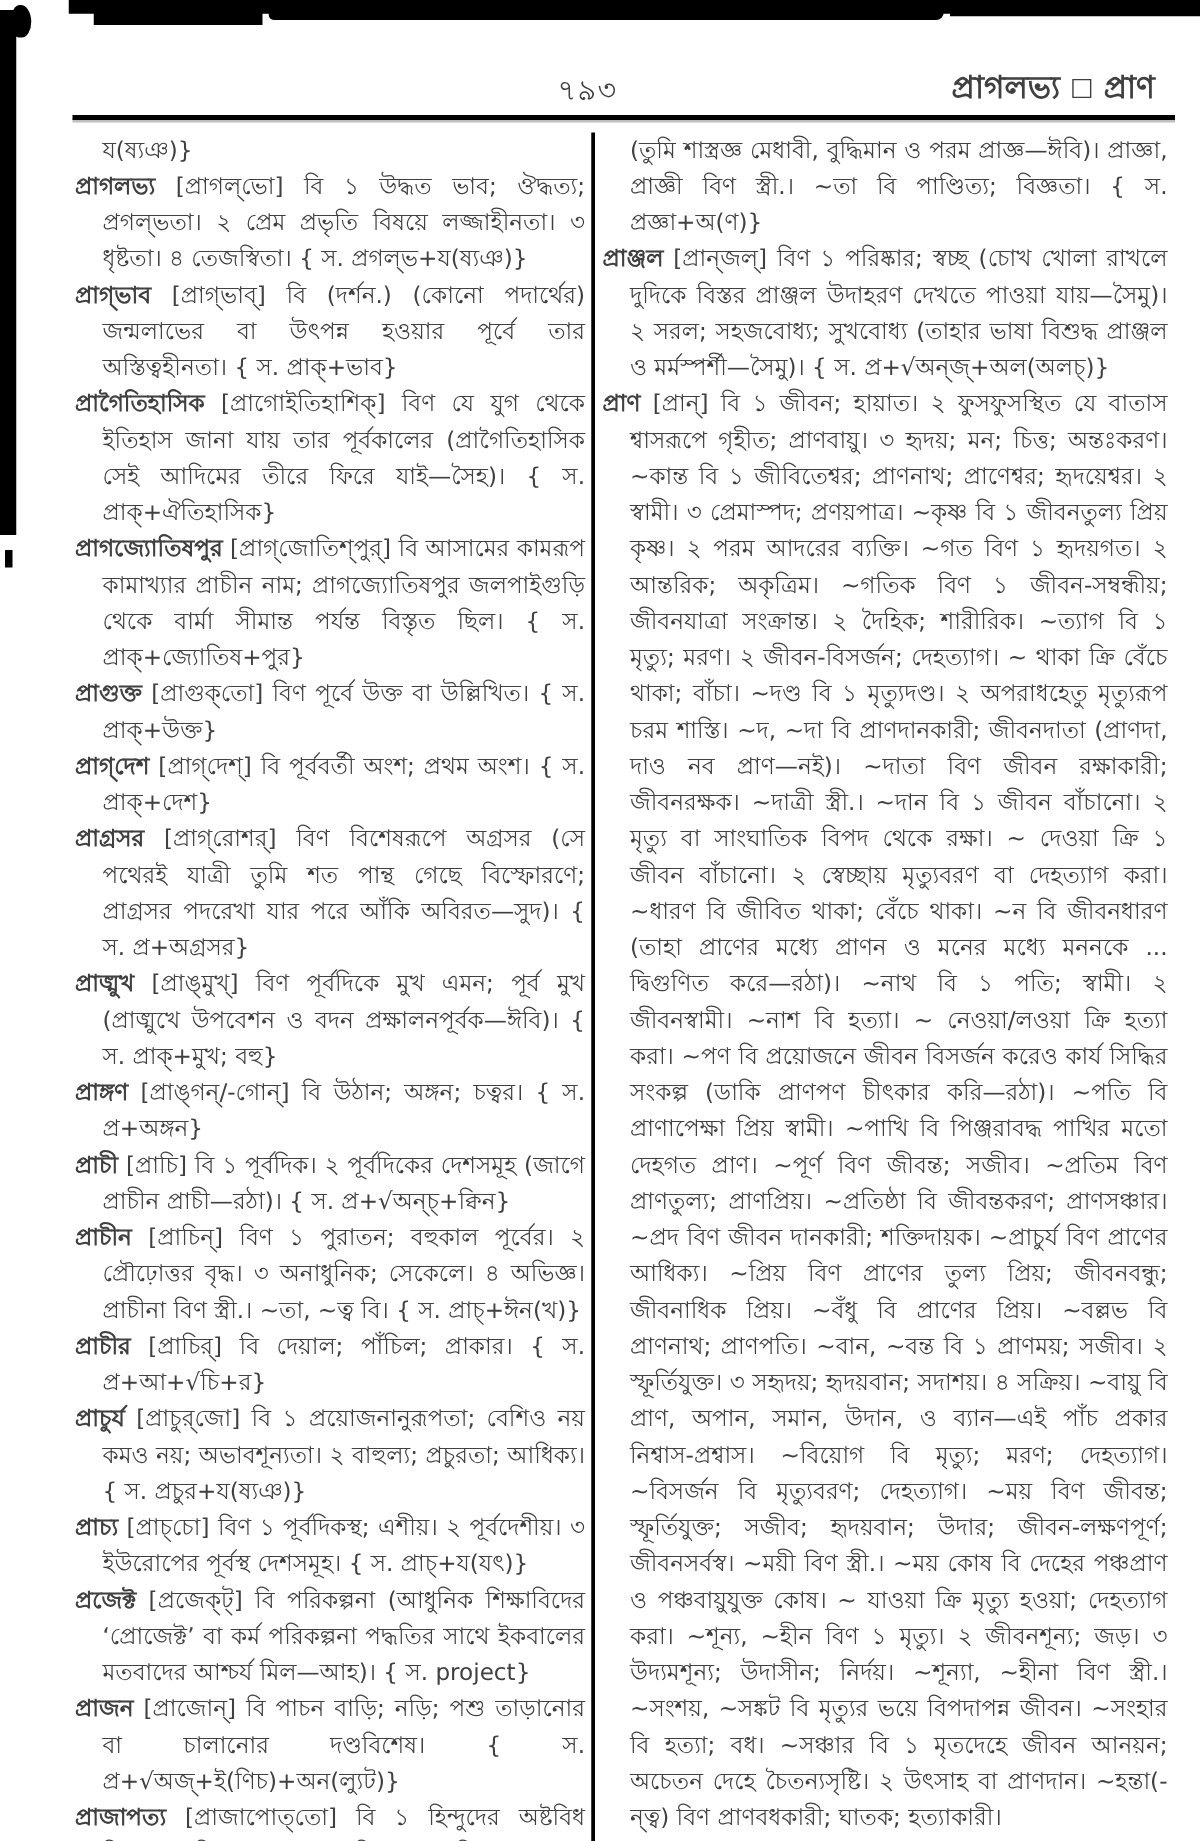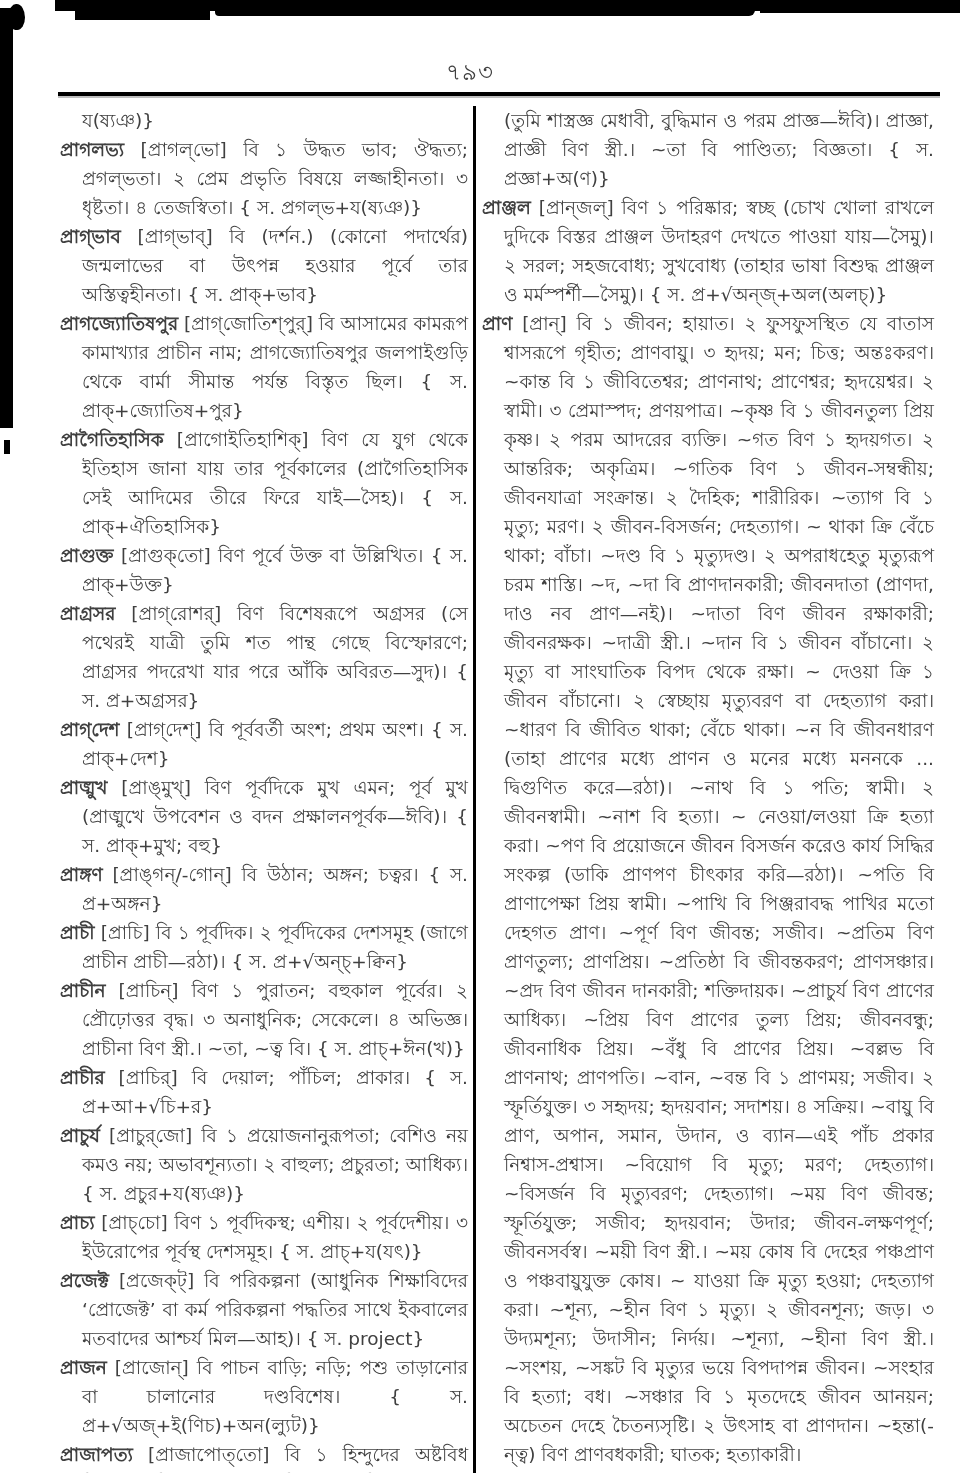--- a/index.html
+++ b/index.html
@@ -63,32 +63,35 @@
 
   <div class="art" id="art-top1"></div>
   <div class="art" id="art-top2"></div>
   <div class="art" id="art-top3"></div>
   <div class="art" id="art-top4"></div>
   <div class="art" id="art-leftbar"></div>
   <div class="art" id="art-leftblob"></div>
   <div class="art" id="art-leftdot"></div>
 
   <div class="pageno">৭৯৩</div>
+  <div class="guides">
+    <span>প্রাগলভ্য</span><span class="sq">□</span><span>প্রাণ</span>
+  </div>
   <div class="rule"></div>
 
   <div class="columns">
     <section class="col col-left" id="col-left">
         <p class="entry cont">য(ষ্যঞ)}</p>
         <p class="entry"><b>প্রাগলভ্য</b> [প্রাগল্‌ভো] বি ১ উদ্ধত ভাব; ঔদ্ধত্য; প্রগল্‌ভতা। ২ প্রেম প্রভৃতি বিষয়ে লজ্জাহীনতা। ৩ ধৃষ্টতা। ৪ তেজস্বিতা। { স. প্রগল্‌ভ+য(ষ্যঞ)}</p>
         <p class="entry"><b>প্রাগ্‌ভাব</b> [প্রাগ্‌ভাব্‌] বি (দর্শন.) (কোনো পদার্থের) জন্মলাভের বা উৎপন্ন হওয়ার পূর্বে তার অস্তিত্বহীনতা। { স. প্রাক্‌+ভাব}</p>
+        <p class="entry"><b>প্রাগৈতিহাসিক</b> [প্রাগোইতিহাশিক্‌] বিণ যে যুগ থেকে ইতিহাস জানা যায় তার পূর্বকালের (প্রাগৈতিহাসিক সেই আদিমের তীরে ফিরে যাই—সৈহ)। { স. প্রাক্‌+ঐতিহাসিক}</p>
         <p class="entry"><b>প্রাগজ্যোতিষপুর</b> [প্রাগ্‌জোতিশ্‌পুর্‌] বি আসামের কামরূপ কামাখ্যার প্রাচীন নাম; প্রাগজ্যোতিষপুর জলপাইগুড়ি থেকে বার্মা সীমান্ত পর্যন্ত বিস্তৃত ছিল। { স. প্রাক্‌+জ্যোতিষ+পুর}</p>
-        <p class="entry"><b>প্রাগৈতিহাসিক</b> [প্রাগোইতিহাশিক্‌] বিণ যে যুগ থেকে ইতিহাস জানা যায় তার পূর্বকালের (প্রাগৈতিহাসিক সেই আদিমের তীরে ফিরে যাই—সৈহ)। { স. প্রাক্‌+ঐতিহাসিক}</p>
         <p class="entry"><b>প্রাগুক্ত</b> [প্রাগুক্‌তো] বিণ পূর্বে উক্ত বা উল্লিখিত। { স. প্রাক্‌+উক্ত}</p>
+        <p class="entry"><b>প্রাগ্‌দেশ</b> [প্রাগ্‌দেশ্‌] বি পূর্ববর্তী অংশ; প্রথম অংশ। { স. প্রাক্‌+দেশ}</p>
         <p class="entry"><b>প্রাগ্রসর</b> [প্রাগ্‌রোশর্‌] বিণ বিশেষরূপে অগ্রসর (সে পথেরই যাত্রী তুমি শত পান্থ গেছে বিস্ফোরণে; প্রাগ্রসর পদরেখা যার পরে আঁকি অবিরত—সুদ)। { স. প্র+অগ্রসর}</p>
-        <p class="entry"><b>প্রাগ্‌দেশ</b> [প্রাগ্‌দেশ্‌] বি পূর্ববর্তী অংশ; প্রথম অংশ। { স. প্রাক্‌+দেশ}</p>
         <p class="entry"><b>প্রাঙ্মুখ</b> [প্রাঙ্‌মুখ্‌] বিণ পূর্বদিকে মুখ এমন; পূর্ব মুখ (প্রাঙ্মুখে উপবেশন ও বদন প্রক্ষালনপূর্বক—ঈবি)। { স. প্রাক্‌+মুখ; বহু}</p>
         <p class="entry"><b>প্রাঙ্গণ</b> [প্রাঙ্‌গন্‌/-গোন্‌] বি উঠান; অঙ্গন; চত্বর। { স. প্র+অঙ্গন}</p>
         <p class="entry"><b>প্রাচী</b> [প্রাচি] বি ১ পূর্বদিক। ২ পূর্বদিকের দেশসমূহ (জাগে প্রাচীন প্রাচী—রঠা)। { স. প্র+√অন্‌চ্‌+ক্বিন}</p>
         <p class="entry"><b>প্রাচীন</b> [প্রাচিন্‌] বিণ ১ পুরাতন; বহুকাল পূর্বের। ২ প্রৌঢ়োত্তর বৃদ্ধ। ৩ অনাধুনিক; সেকেলে। ৪ অভিজ্ঞ। প্রাচীনা বিণ স্ত্রী.। ~তা, ~ত্ব বি। { স. প্রাচ্‌+ঈন(খ)}</p>
         <p class="entry"><b>প্রাচীর</b> [প্রাচির্‌] বি দেয়াল; পাঁচিল; প্রাকার। { স. প্র+আ+√চি+র}</p>
         <p class="entry"><b>প্রাচুর্য</b> [প্রাচুর্‌জো] বি ১ প্রয়োজনানুরূপতা; বেশিও নয় কমও নয়; অভাবশূন্যতা। ২ বাহুল্য; প্রচুরতা; আধিক্য। { স. প্রচুর+য(ষ্যঞ)}</p>
         <p class="entry"><b>প্রাচ্য</b> [প্রাচ্‌চো] বিণ ১ পূর্বদিকস্থ; এশীয়। ২ পূর্বদেশীয়। ৩ ইউরোপের পূর্বস্থ দেশসমূহ। { স. প্রাচ্‌+য(যৎ)}</p>
         <p class="entry"><b>প্রজেক্ট</b> [প্রজেক্‌ট্‌] বি পরিকল্পনা (আধুনিক শিক্ষাবিদের ‘প্রোজেক্ট’ বা কর্ম পরিকল্পনা পদ্ধতির সাথে ইকবালের মতবাদের আশ্চর্য মিল—আহ)। { স. project}</p>
         <p class="entry"><b>প্রাজন</b> [প্রাজোন্‌] বি পাচন বাড়ি; নড়ি; পশু তাড়ানোর বা চালানোর দণ্ডবিশেষ। { স. প্র+√অজ্‌+ই(ণিচ)+অন(ল্যুট)}</p>
         <p class="entry"><b>প্রাজাপত্য</b> [প্রাজাপোত্‌তো] বি ১ হিন্দুদের অষ্টবিধ বিবাহ-পদ্ধতির অন্যতম। □ বিণ প্রজাপতি সংক্রান্ত। { স. প্রজাপতি+য(যৎ)}</p>

